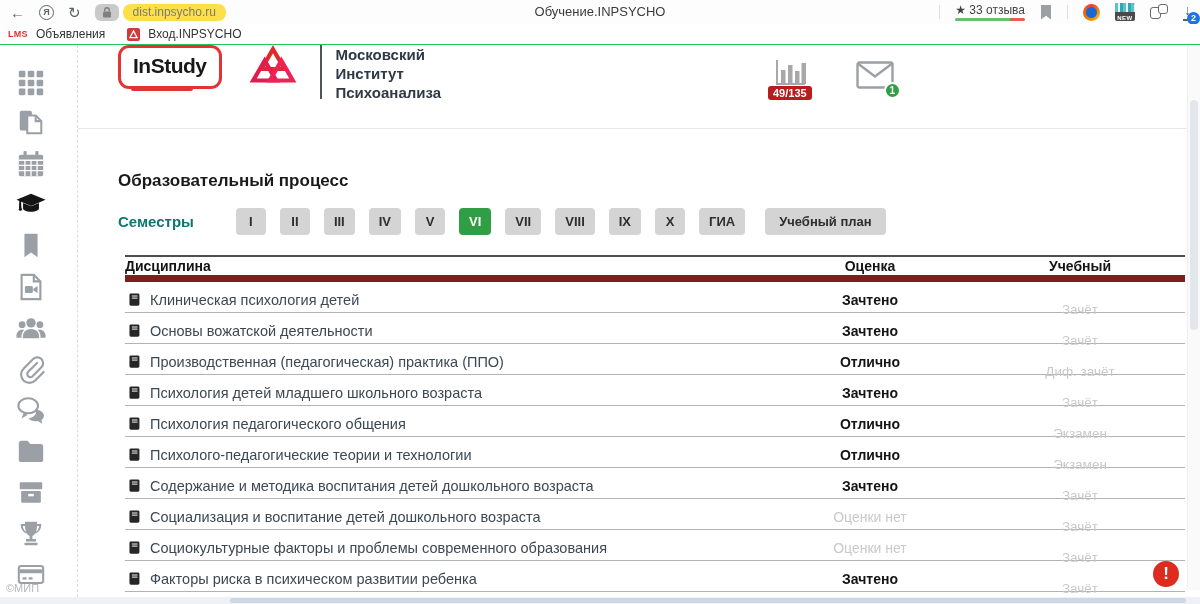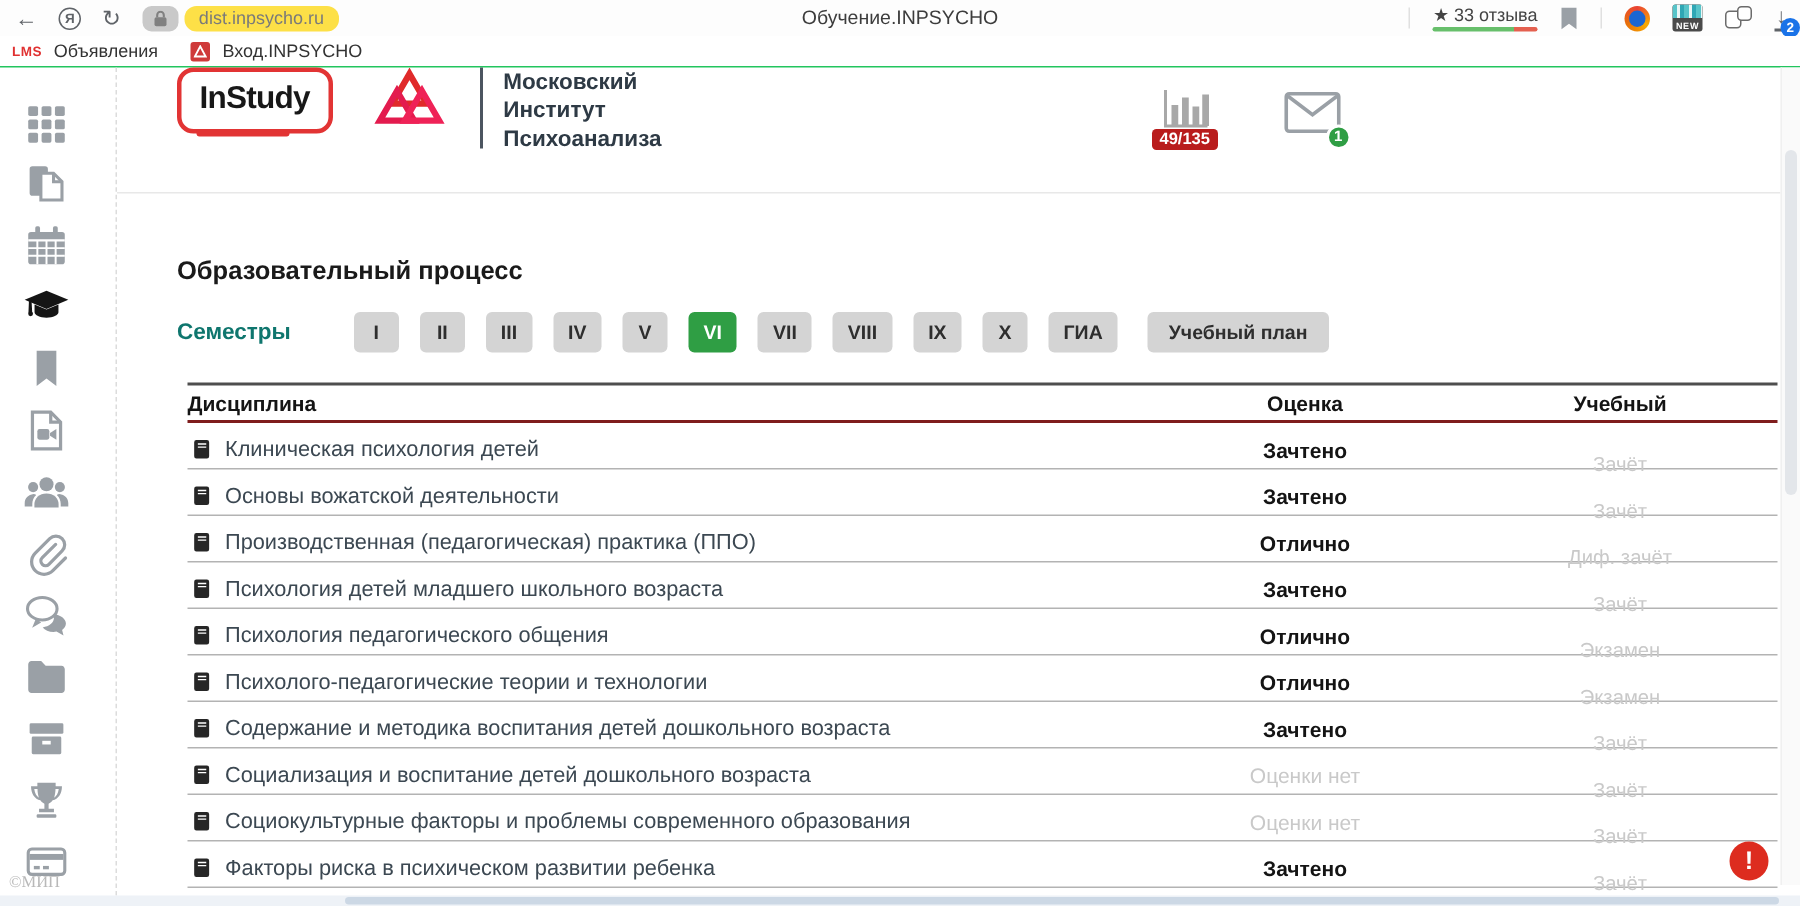--- a/index.html
+++ b/index.html
@@ -34,21 +34,21 @@
 
   
   .bookmarks-bar { position:absolute; top:24px; left:0; right:0; height:21px; background:#fff; border-bottom:1px solid #22c55e; display:flex; align-items:center; padding-left:8px; gap:8px; }
   .lms-badge { color:#e03131; font-size:9px; font-weight:bold; letter-spacing:.3px; }
   .bm-label { font-size:12px; color:#333; cursor:pointer; }
   .mip-fav { width:13px; height:13px; background:#cf3a3a; border-radius:2px; margin-left:14px; display:flex; align-items:center; justify-content:center; }
   .mip-fav svg { display:block; }
 
   
   .app { position:absolute; top:45px; left:0; right:0; height:552px; display:flex; }
-  .side { width:78px; border-right:1px dashed #dcdcdc; position:relative; display:flex; flex-direction:column; align-items:flex-start; padding:22px 0 0 15px; gap:11px;font-family:Liberation Serif, serif; }
+  .side { width:78px; border-right:1px dashed #dcdcdc; position:relative; display:flex; flex-direction:column; align-items:flex-start; padding:22px 0 0 15px; gap:11px; }
   .side-ic { width:34px; height:30px; color:#9aa0a6; cursor:pointer; display:flex; align-items:center; }
   .side-ic svg { width:32px; height:30px; }
   .side-ic.active { color:#151515; }
   .copyright { position:absolute; left:6px; bottom:3px; font-size:11px; color:#b9b9b9; }
 
   .content { position:relative; flex:1; padding-right:13px; }
 
   
   .c-header { height:84px; border-bottom:1px solid #e8e8e8; display:flex; align-items:flex-start; padding-left:40px; position:relative; }
   .instudy-logo { position:relative; border:3px solid #e23434; border-radius:11px; padding:6px 12px 8px 12px; cursor:pointer; }
@@ -66,21 +66,21 @@
   
   .page-title { margin:42px 0 0 40px; font-size:17px; font-weight:bold; color:#1a1a1a; }
   .semesters { margin:17px 0 0 40px; display:flex; align-items:center; }
   .sem-label { font-size:15px; font-weight:bold; color:#0f766e; margin-right:42px; }
   .sem-btn { height:27px; min-width:30px; padding:0 10px; margin-right:14px; background:#d4d4d4; border:none; border-radius:4px; font-family:inherit; font-size:13px; font-weight:bold; color:#2e2e2e; cursor:pointer; display:flex; align-items:center; justify-content:center; }
   .sem-btn.active { background:#2f9e44; color:#fff; }
   .sem-btn.wide { margin-left:6px; padding:0 14px; }
 
   
   .dtable { margin:20px 0 0 47px; width:1060px; }
-  .thead { display:grid; grid-template-columns:1fr 210px 210px; align-items:center; height:27px; border-top:2px solid #4e4e4e; border-bottom:2px solid #7f1d1d; font-size:14px; font-weight:bold; color:#141414; }
+  .thead { display:grid; grid-template-columns:1fr 210px 210px; align-items:center; height:27px; border-top:2px solid #4e4e4e; border-bottom:7px solid #7f1d1d; font-size:14px; font-weight:bold; color:#141414; }
   .trow { display:grid; grid-template-columns:1fr 210px 210px; align-items:center; height:31px; border-bottom:1px solid #b3b3b3; cursor:pointer; }
   .cell.name { display:flex; align-items:center; gap:9px; font-size:14.5px; color:#3c4852; padding-left:2px; }
   .cell.grade { text-align:center; font-size:14px; font-weight:bold; color:#141414; }
   .cell.grade.muted { font-weight:normal; color:#c9c9c9; }
   .cell.system { text-align:center; font-size:13.5px; color:#c9c9c9;margin-top:20px; }
   .th-c { text-align:center; }
   .book { display:flex; }
 
   .alert-circle { position:absolute; left:1075px; top:516px; width:26px; height:26px; border-radius:50%; background:#dd2c1f; color:#fff; font-size:17px; font-weight:bold; display:flex; align-items:center; justify-content:center; cursor:pointer; z-index:5; }
 

